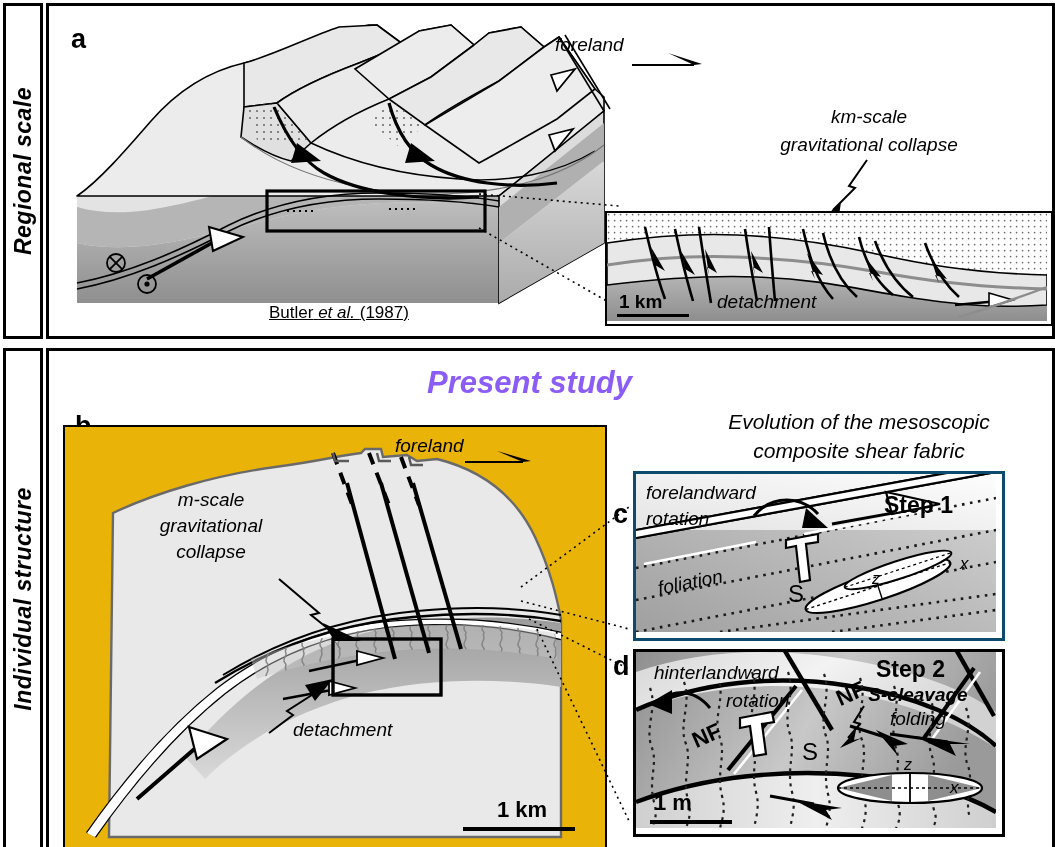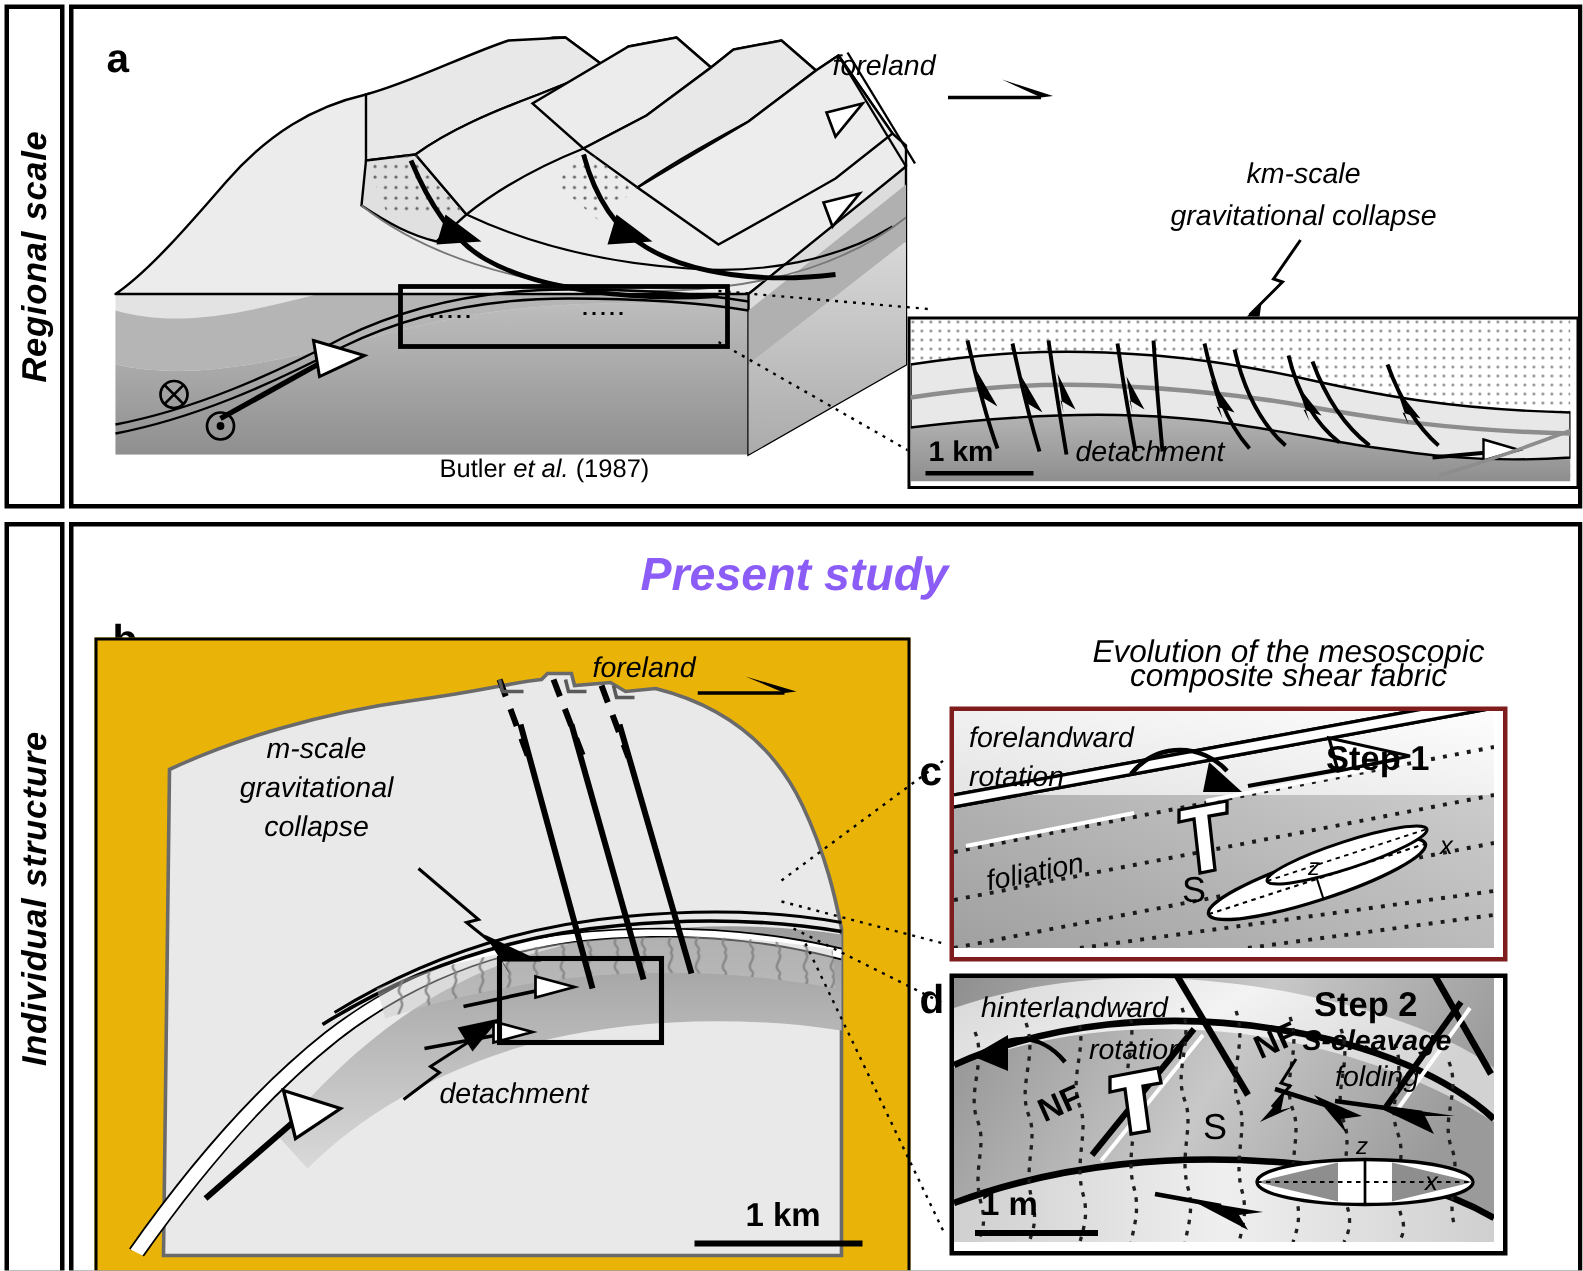--- a/index.html
+++ b/index.html
@@ -149,21 +149,21 @@
       <path d="M36,7 L70,18 L62,19 Z" fill="#000"></path>
     </svg>
 
     <div class="txt t-italic center" style="left:820px;top:100px;">km-scale</div>
     <div class="txt t-italic center" style="left:820px;top:128px;">gravitational collapse</div>
     <svg width="110" height="80" viewBox="0 0 110 80" style="position:absolute;left:740px;top:152px;">
       <path d="M78,2 L60,28 L66,30 L44,52" fill="none" stroke="#000" stroke-width="2"></path>
       <polygon points="26,68 52,44 50,58 58,56" fill="#000"></polygon>
     </svg>
 
-    <div class="txt t-plain" style="left:244px;top:297px;">
+    <div class="txt t-plain" style="left:220px;top:297px;text-decoration:underline;">
       <span>Butler</span>
       <span class="ital">et al.</span>
       <span>(1987)</span>
     </div>
 
     <div style="position:absolute;left:556px;top:205px;width:444px;height:111px;
                 border:2.6px solid #000;overflow:hidden;background:#fff;">
       <svg width="440" height="108" viewBox="0 0 440 108">
         <defs>
           <linearGradient id="gI1" x1="0" y1="0" x2="0" y2="1">
@@ -331,27 +331,27 @@
       <div class="txt t-bold" style="left:432px;top:370px;font-size:22px;">1 km</div>
       <div class="scalebar" style="left:398px;top:400px;width:112px;height:4px;"></div>
     </div>
 
     <div class="txt t-italic" style="left:346px;top:84px;">foreland</div>
     <svg width="76" height="22" viewBox="0 0 76 22" style="position:absolute;left:416px;top:94px;">
       <line x1="0" y1="17" x2="58" y2="17" stroke="#000" stroke-width="2.2"></line>
       <path d="M32,6 L66,16 L58,17 Z" fill="#000"></path>
     </svg>
 
-    <div class="txt t-italic center" style="left:810px;top:72px;font-size:21px;">Evolution of the mesoscopic</div>
+    <div class="txt t-italic center" style="left:810px;top:59px;font-size:21px;">Evolution of the mesoscopic</div>
     <div class="txt t-italic center" style="left:810px;top:88px;font-size:21px;">composite shear fabric</div>
 
     <div class="plabel" style="left:564px;top:148px;">c</div>
 
     <div style="position:absolute;left:584px;top:120px;width:366px;height:164px;
-                border:3px solid #7f1d1d;overflow:hidden;background:#fff;">
+                border:3px solid #0c4a6e;overflow:hidden;background:#fff;">
 
       <svg width="360" height="158" viewBox="0 0 360 158">
         <defs>
           <linearGradient id="gC1" x1="0" y1="1" x2="1" y2="0">
             <stop offset="0%" stop-color="#a0a0a0"></stop>
               <stop offset="100%" stop-color="#d6d6d6"></stop>
           </linearGradient>
           <linearGradient id="gC2" x1="0" y1="1" x2="1" y2="0">
             <stop offset="0%" stop-color="#e4e4e4"></stop>
               <stop offset="100%" stop-color="#fdfdfd"></stop>

